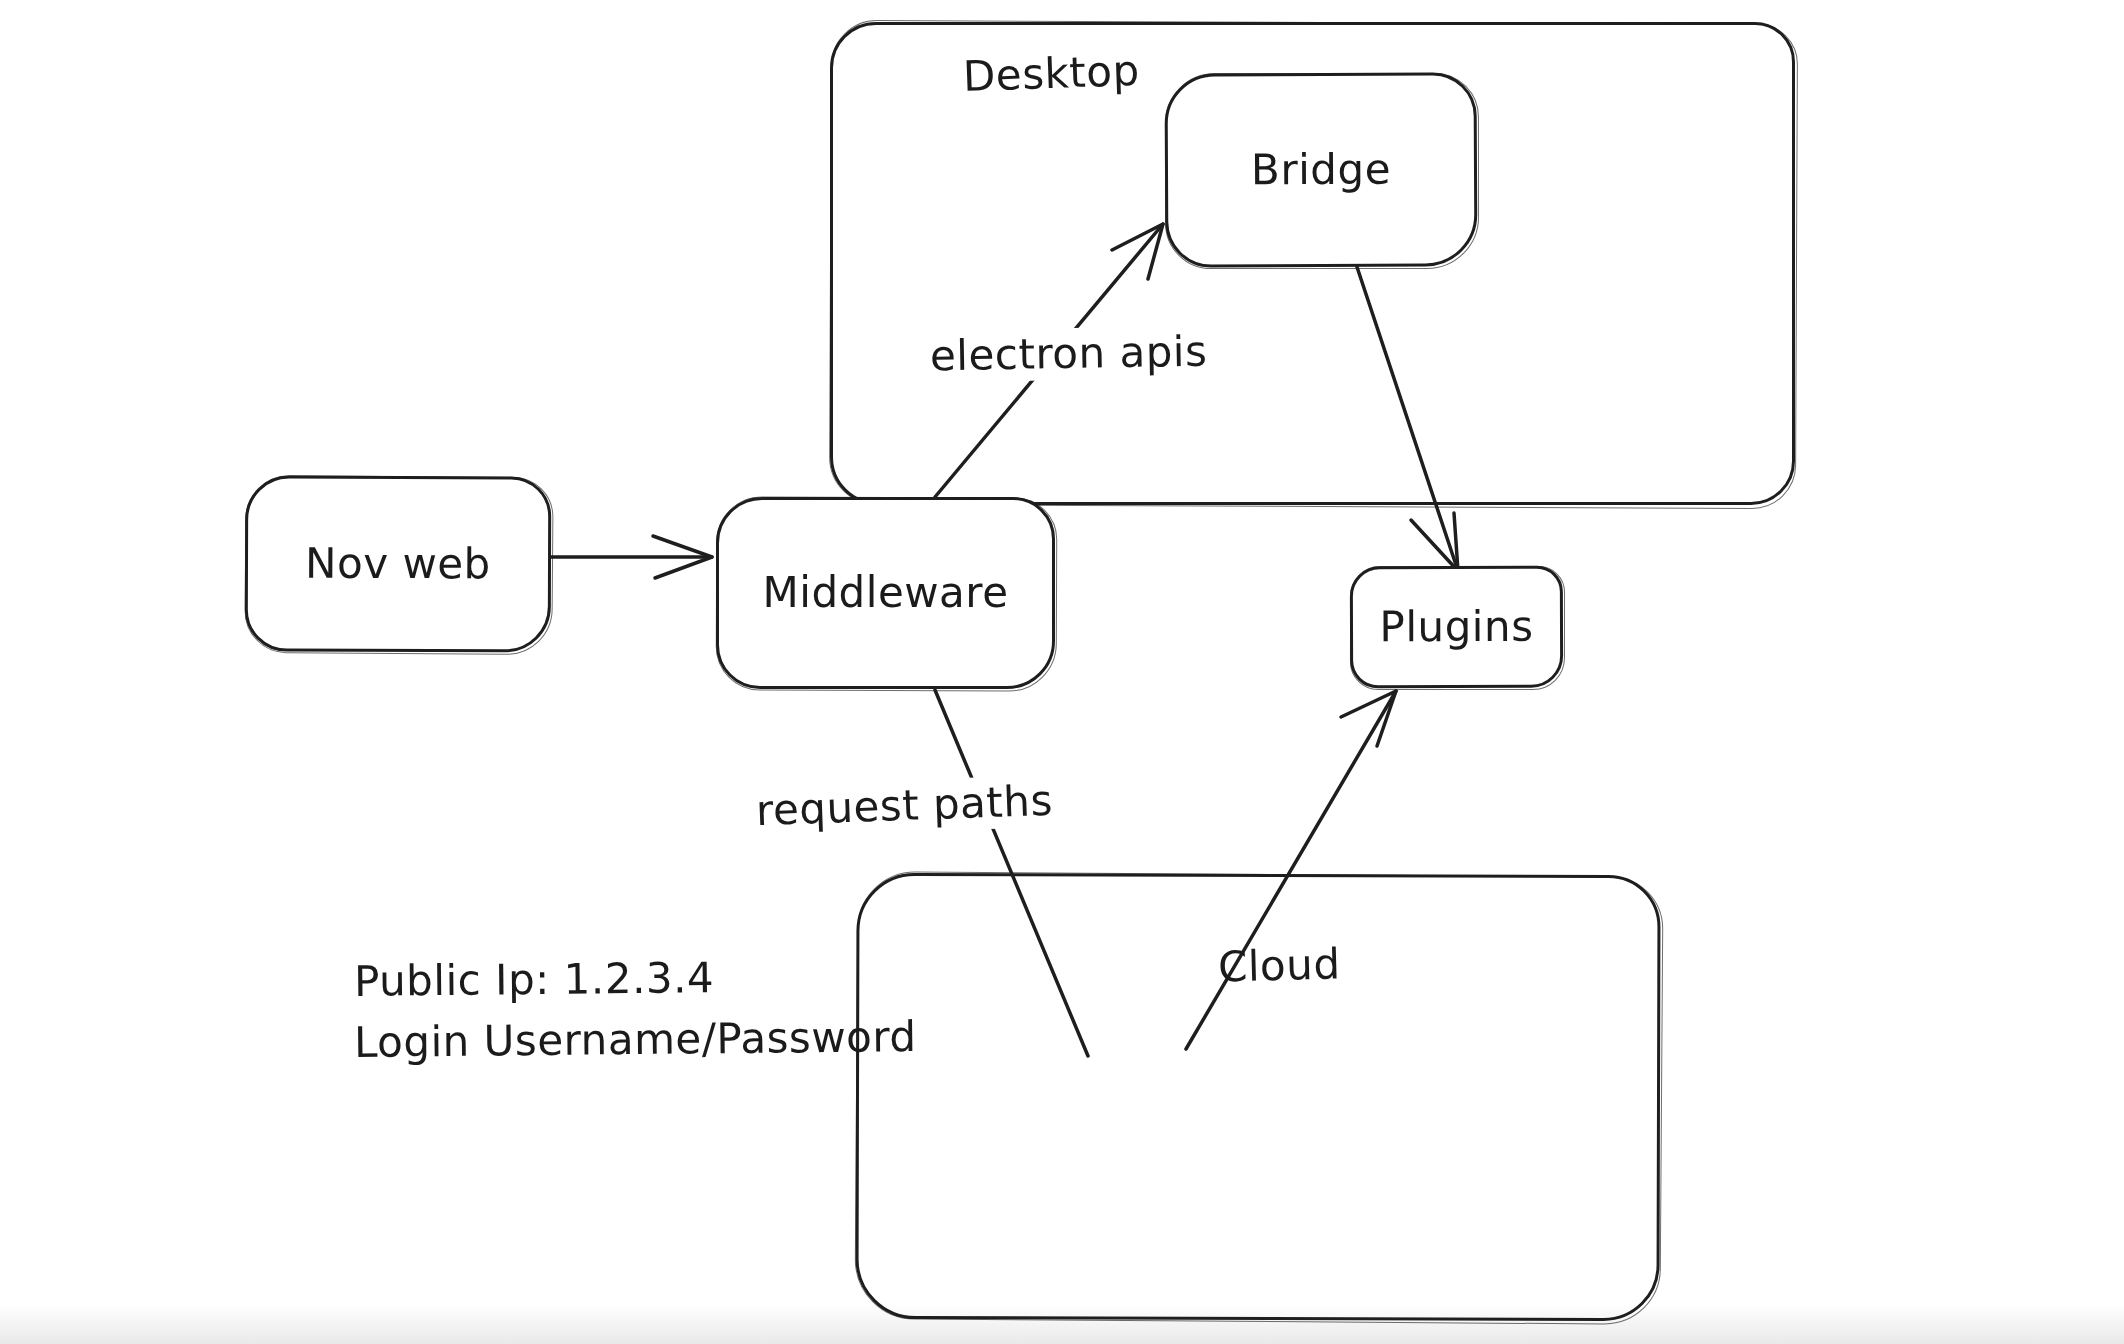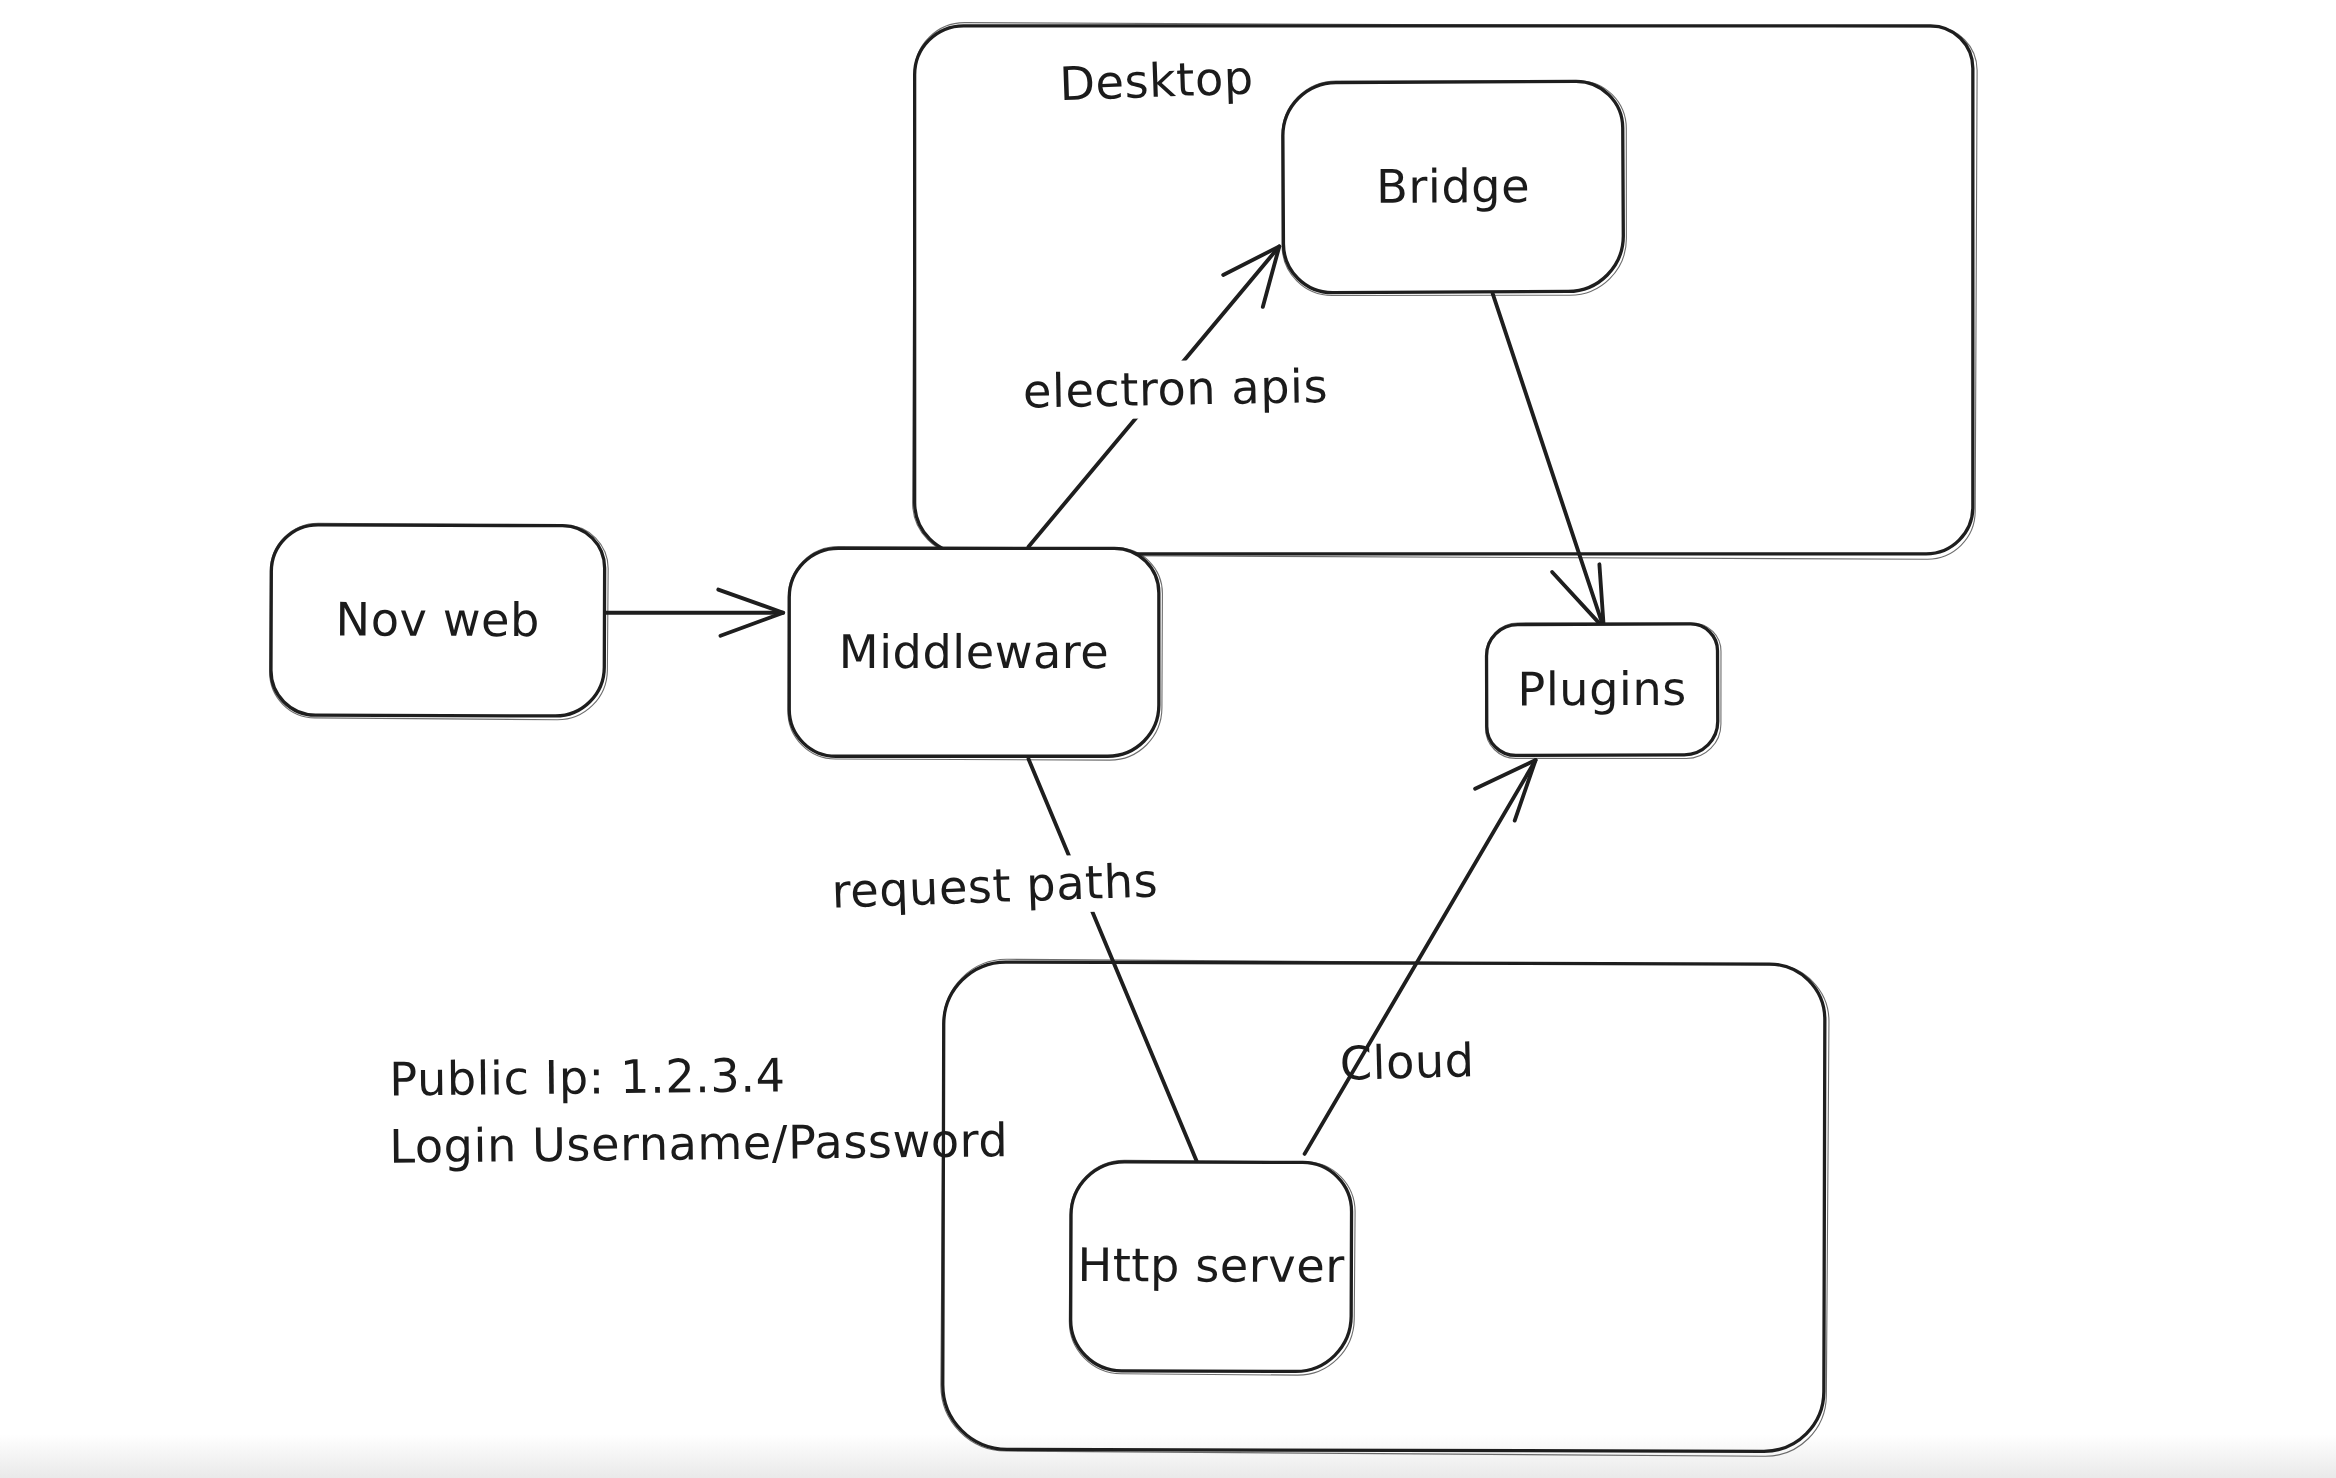--- a/index.html
+++ b/index.html
@@ -93,23 +93,20 @@
   </div>
   <div class="shape node" id="n-janweb">
     <span class="lbl">Nov web</span>
   </div>
   <div class="shape node" id="n-middleware">
     <span class="lbl">Middleware</span>
   </div>
   <div class="shape node" id="n-plugins">
     <span class="lbl">Plugins</span>
   </div>
-  <div class="shape node" id="n-httpserver">
-    <span class="lbl">Http server</span>
-  </div>
 
   <div class="lbl" id="l-desktop">Desktop</div>
   <div class="lbl" id="l-cloud">Cloud</div>
 
   <div class="lbl on-line" id="l-eapis">electron apis</div>
   <div class="lbl on-line" id="l-rpaths">request paths</div>
 
   <div class="lbl" id="l-publicip">Public Ip: 1.2.3.4</div>
   <div class="lbl" id="l-login">Login Username/Password</div>
 

